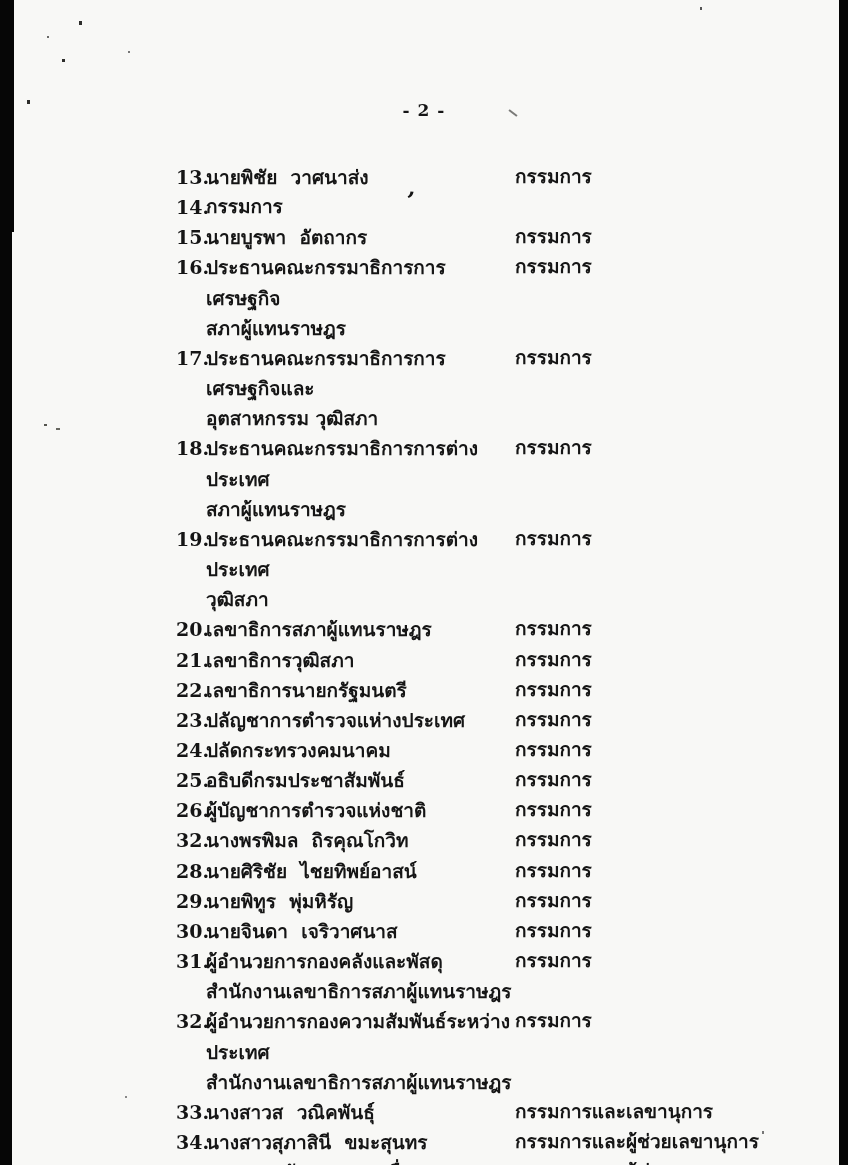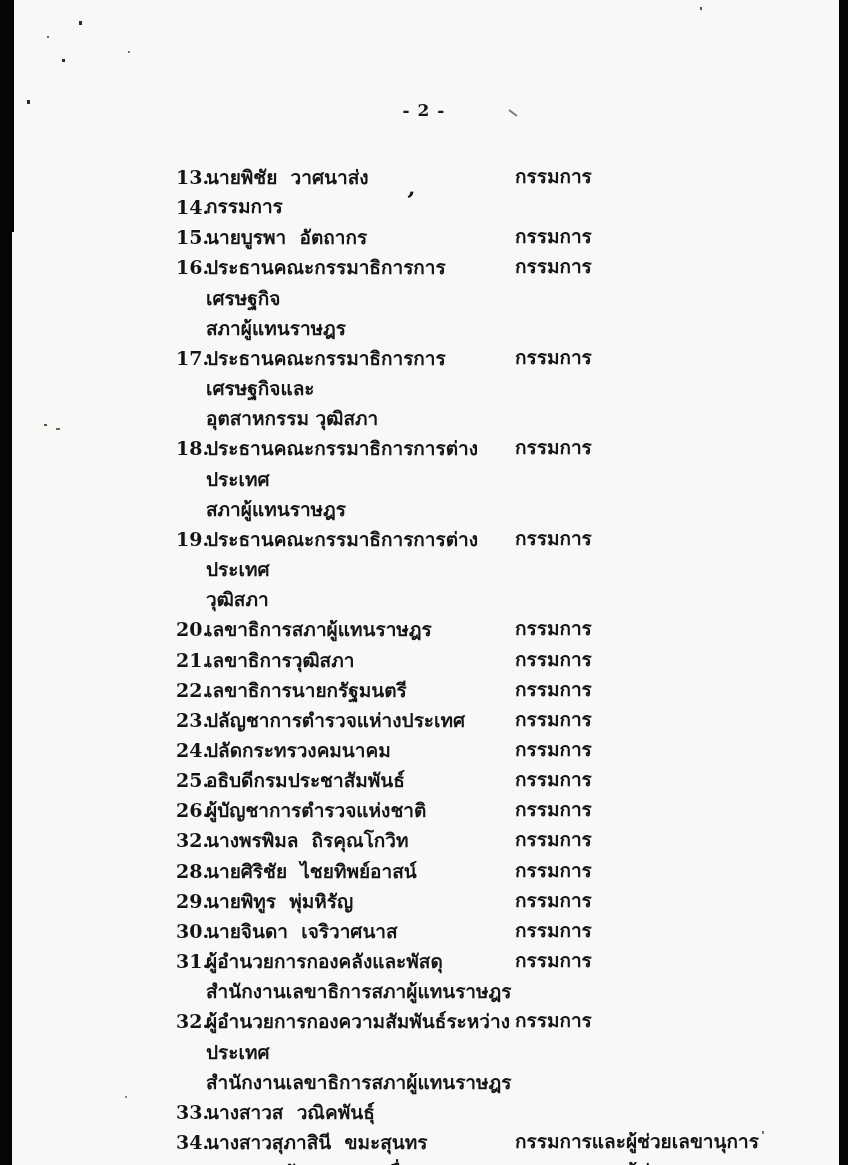--- a/index.html
+++ b/index.html
@@ -182,20 +182,21 @@
         <span class="cell-role">กรรมการ</span>
       </div>
       <div class="row">
         <span class="cell-no">32.</span>
         <span class="cell-name">ผู้อำนวยการกองความสัมพันธ์ระหว่างประเทศ<br>สำนักงานเลขาธิการสภาผู้แทนราษฎร</span>
         <span class="cell-role">กรรมการ</span>
       </div>
       <div class="row">
         <span class="cell-no">33.</span>
         <span class="cell-name">นางสาวส  วณิคพันธุ์</span>
+        <span class="cell-role">กรรมการและเลขานุการ</span>
       </div>
       <div class="row">
         <span class="cell-no">34.</span>
         <span class="cell-name">นางสาวสุภาสินี  ขมะสุนทร</span>
         <span class="cell-role">กรรมการและผู้ช่วยเลขานุการ</span>
       </div>
       <div class="row">
         <span class="cell-no">35.</span>
         <span class="cell-name">นางสาวสุกัญญา  หอมชื่นชม</span>
         <span class="cell-role">กรรมการและผู้ช่วยเลขานุการ</span>

